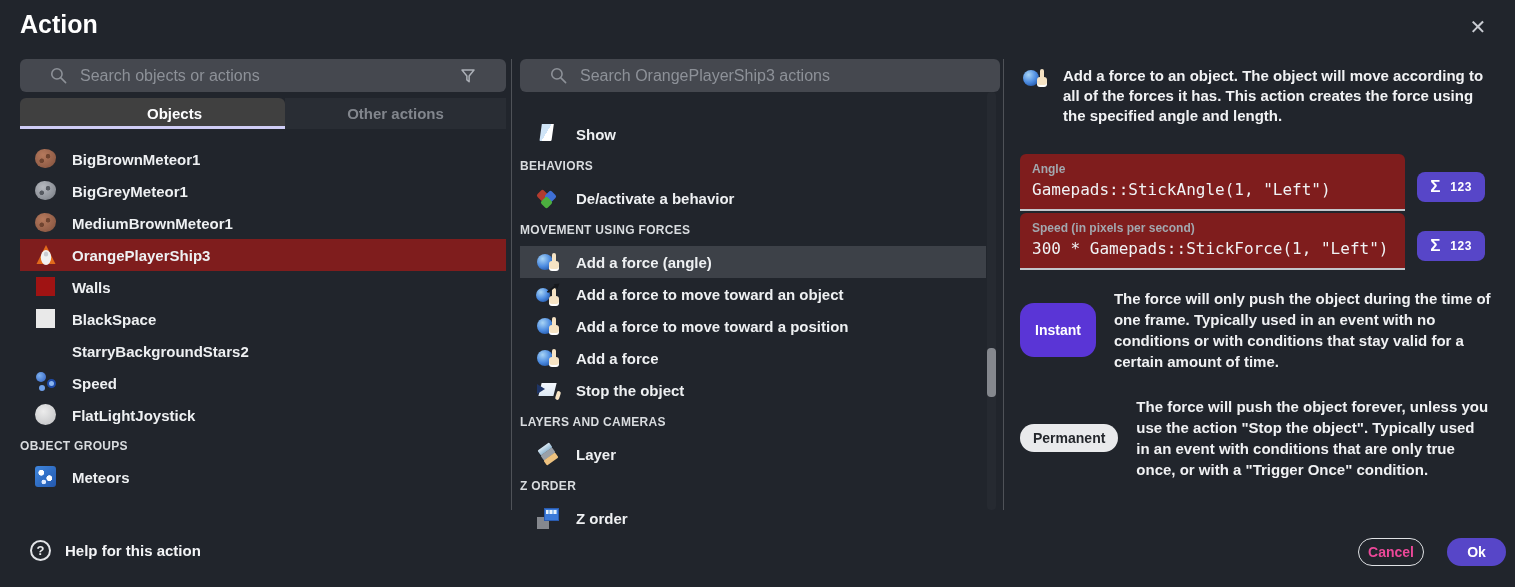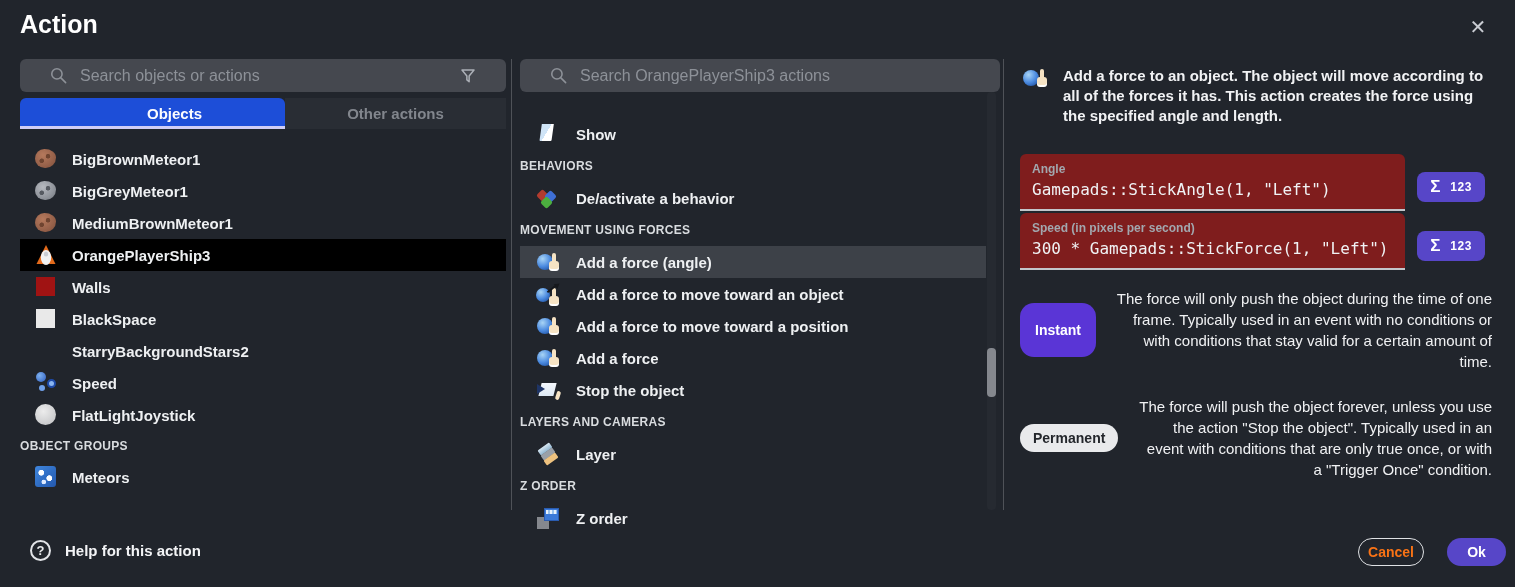--- a/index.html
+++ b/index.html
@@ -16,31 +16,31 @@
   
   .search { position:absolute; height:33px; background:#45484f; border-radius:6px; display:flex; align-items:center; padding:0 29px; gap:12px; }
   .search .ph { color:#8d9198; font-size:16px; flex:1; white-space:nowrap; overflow:hidden; }
   .search svg { flex:none; display:block; }
   .search-left { left:20px; top:59px; width:486px; }
   .search-mid { left:520px; top:59px; width:480px; }
 
   
   .tabs { position:absolute; left:20px; top:98px; width:486px; height:31px; display:flex; }
   .tab { flex:1; display:flex; align-items:center; justify-content:center; font-size:15px; font-weight:bold; position:relative; cursor:pointer; }
-  .tab.active { background:#1d4ed8; color:#fdfdfe; border-radius:6px 6px 0 0;padding-left:44px; }
+  .tab.active { background:#404040; color:#fdfdfe; border-radius:6px 6px 0 0;padding-left:44px; }
   .tab.inactive { background:#292d34; color:#82868d; }
   .tab.active .underline { position:absolute; left:0; right:0; bottom:0; height:3px; background:#d0cdf6; }
 
   
   .objects { position:absolute; left:20px; top:143px; width:486px; }
   .actions { position:absolute; left:520px; top:92px; width:466px; height:418px; overflow:hidden;margin-top:32px; }
   .row { height:32px; display:flex; align-items:center; padding-left:14px; gap:14px; cursor:pointer; }
   .actions .row { padding-left:16px; gap:16px; }
   .row .lbl { font-size:15px; font-weight:bold; color:#eef0f2; white-space:nowrap; }
-  .row.selected { background:#000000; }
+  .row.selected { background:#7f1d1d; }
   .actions .row.selected { background:#3d4148; }
   .sect { height:30px; display:flex; align-items:center; font-size:12px; font-weight:bold; color:#d9dcdf; letter-spacing:.3px; }
   .actions .sect { height:32px; }
   .first-row { margin-top:-6px; }
 
   .vdiv { position:absolute; top:59px; width:1px; height:451px; background:#4f5258; }
 
   
   .sb-track { position:absolute; left:987px; top:92px; width:9px; height:418px; background:#262a31; border-radius:4px; }
   .sb-thumb { position:absolute; left:987px; top:348px; width:9px; height:49px; background:#85888e; border-radius:4px; cursor:pointer; }
@@ -105,28 +105,28 @@
   .field { position:absolute; left:1020px; width:385px; height:57px; background:#7f1d1d; border-radius:6px 6px 0 0; border-bottom:2px solid #c3c6cb; padding:8px 12px 0; }
   .field .flabel { font-size:12px; font-weight:600; color:#a2a7ae; }
   .field .fvalue { font-family:"DejaVu Sans Mono", monospace; font-size:16px; color:#f0f2f4; margin-top:4px; white-space:nowrap; }
   .expbtn { position:absolute; left:1417px; width:68px; height:30px; background:#5746c8; border-radius:8px; display:flex; align-items:center; justify-content:center; gap:10px; color:#ffffff; cursor:pointer; }
   .expbtn .sigma { font-size:17px; font-weight:bold; }
   .expbtn .nums { font-size:12px; font-weight:bold; letter-spacing:.5px; }
   .mode { position:absolute; left:1020px; width:472px; display:flex; align-items:center; gap:18px; }
   .badge { flex:none; border-radius:14px; font-size:14px; font-weight:bold; padding:19px 15px; cursor:pointer; }
   .badge.primary { background:#5a35d6; color:#ffffff; }
   .badge.light { background:#e9eaec; color:#23262b; padding:6px 13px; }
-  .mode .txt { font-size:15px; font-weight:400; line-height:21px; color:#f0f1f3; width:382px;text-align:right; }
+  .mode .txt { font-size:15px; font-weight:700; line-height:21px; color:#f0f1f3; width:382px; }
 
   
   .help { position:absolute; left:30px; top:540px; display:flex; align-items:center; gap:14px; cursor:pointer; }
   .help-ic { width:21px; height:21px; border:2px solid #e2e4e8; border-radius:50%; color:#e8eaec; font-size:13px; font-weight:bold; display:flex; align-items:center; justify-content:center; }
   .help .lbl { font-size:15px; font-weight:bold; color:#f3f4f6; }
   .btn { position:absolute; top:538px; height:28px; border-radius:14px; display:flex; align-items:center; justify-content:center; font-size:14px; font-weight:bold; cursor:pointer; }
-  .btn.cancel { left:1358px; width:66px; border:1px solid #dfe1e4; color:#f97316; background:rgba(0,0,0,0); }
+  .btn.cancel { left:1358px; width:66px; border:1px solid #dfe1e4; color:#ec4899; background:rgba(0,0,0,0); }
   .btn.ok { left:1447px; width:59px; background:#5746c8; color:#ffffff; }
 </style>
 </head>
 <body>
 
 <div class="dialog">
   <div class="title">Action</div>
   <div class="close">✕</div>
 
   <div class="search search-left">

